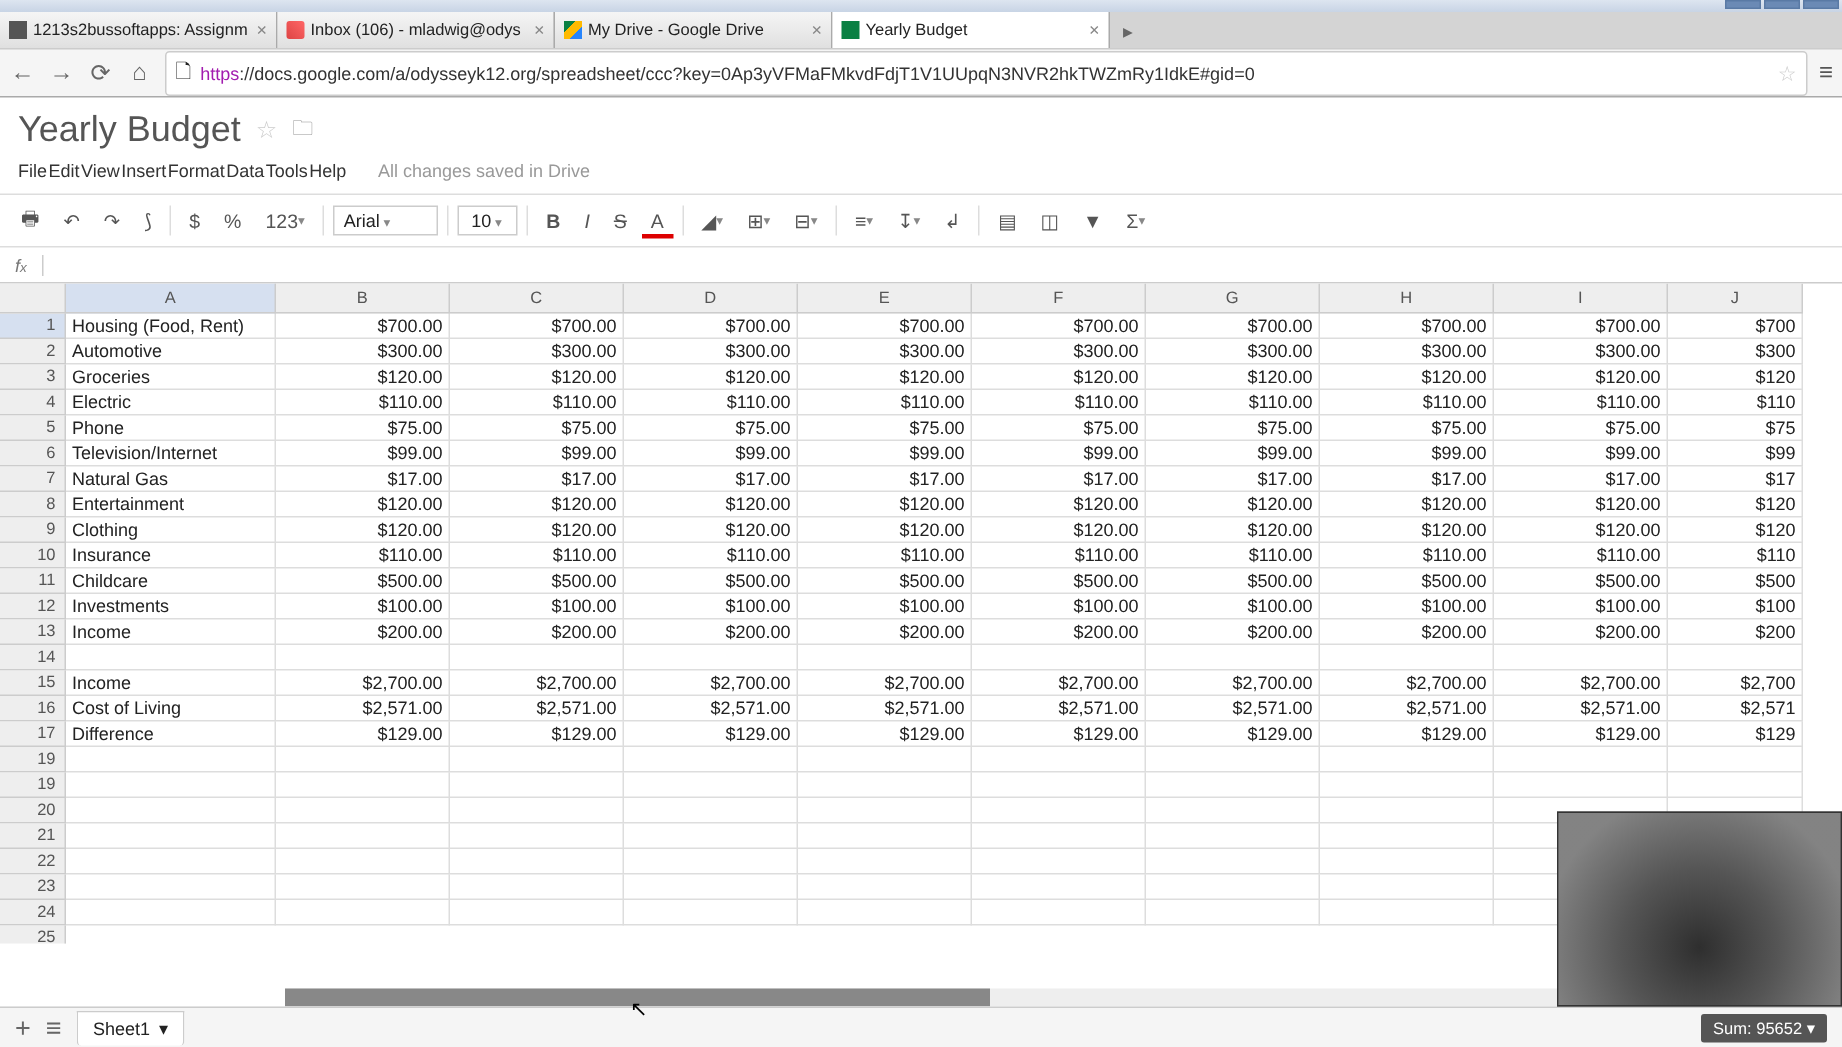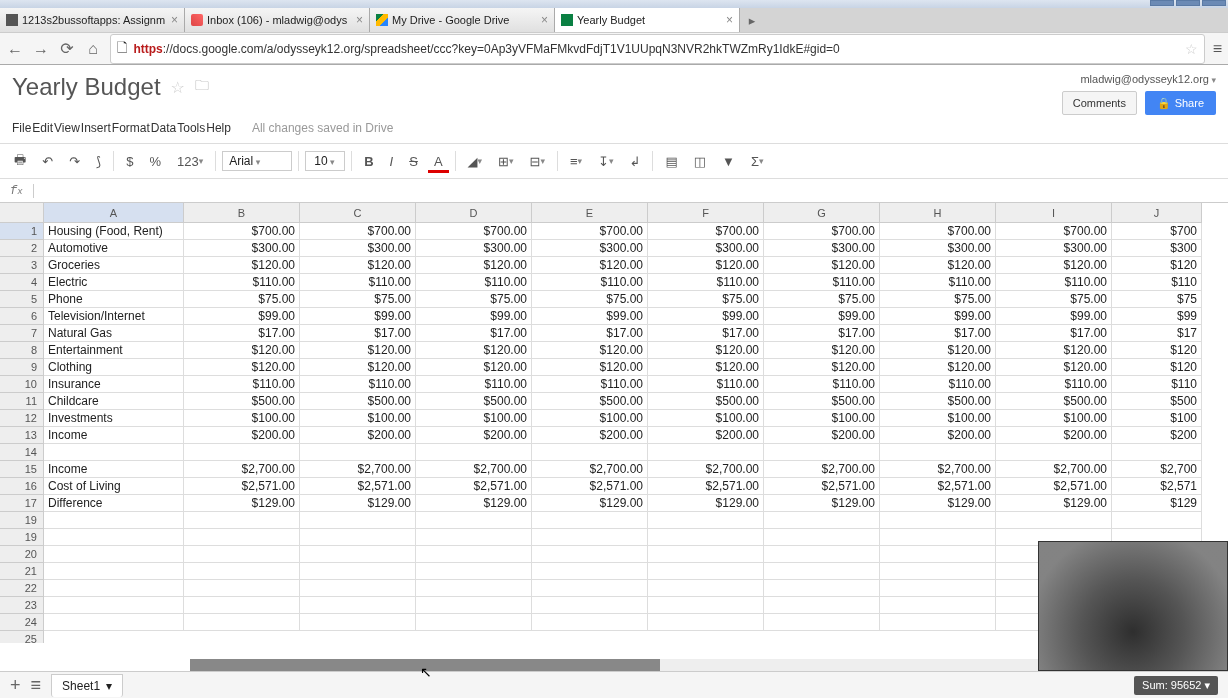--- a/index.html
+++ b/index.html
@@ -16,21 +16,21 @@
     .tab-icon { width: 12px; height: 12px; flex-shrink: 0; }
     .favicon-generic { background: #555; }
     .favicon-gmail { background: linear-gradient(45deg, #d44, #f66); border-radius: 2px; }
     .favicon-drive { background: linear-gradient(135deg, #0a8043 33%, #ffba00 33% 66%, #2684fc 66%); }
     .favicon-sheets { background: #0a8043; }
     .new-tab { width: 24px; display: flex; align-items: center; justify-content: center; color: #666; }
     .nav-bar { display: flex; align-items: center; height: 32px; padding: 0 6px; gap: 8px; background: #f5f5f5; border-top: 1px solid #ccc; }
     .nav-btn { color: #666; font-size: 16px; cursor: pointer; width: 18px; text-align: center; }
     .url-bar { flex: 1; display: flex; align-items: center; background: #fff; border: 1px solid #ccc; border-radius: 3px; padding: 3px 6px; gap: 6px; }
     .url-text { flex: 1; font-size: 12px; color: #333; }
-    .url-https { color: #b91c1c; font-weight: bold; }
+    .url-https { color: #a21caf; }
     .star-icon { color: #ccc; font-size: 14px; }
     .menu-icon { font-size: 16px; color: #555; }
     
     
     .sheets-header { padding: 8px 12px 0; }
     .header-top { display: flex; align-items: flex-start; justify-content: space-between; }
     .title-area { display: flex; align-items: center; gap: 10px; }
     .doc-title { font-size: 24px; font-weight: normal; color: #555; }
     .star-btn { color: #ccc; font-size: 16px; }
     .folder-btn { color: #999; font-size: 14px; }
@@ -49,21 +49,21 @@
     .tb-sep { width: 1px; height: 20px; background: #ddd; margin: 0 2px; }
     .font-select { border: 1px solid #ccc; padding: 2px 20px 2px 6px; font-size: 12px; min-width: 70px; }
     .size-select { border: 1px solid #ccc; padding: 2px 8px; font-size: 12px; width: 40px; }
     .bold { font-weight: bold; }
     .italic { font-style: italic; }
     .strike { text-decoration: line-through; }
     .color-btn { border-bottom: 3px solid #d00; padding-bottom: 1px; }
     
     
     .formula-bar { display: flex; align-items: center; border-bottom: 1px solid #ccc; height: 24px; }
-    .fx-label { padding: 0 10px; font-style: italic; color: #777; font-size: 12px; border-right: 1px solid #ccc; font-family: Liberation Mono, monospace; }
+    .fx-label { padding: 0 10px; font-style: italic; color: #777; font-size: 12px; border-right: 1px solid #ccc; font-family: Liberation Sans, sans-serif; }
     .fx-sub { font-size: 9px; }
     .formula-input { flex: 1; padding: 0 10px; font-size: 12px; }
     
     
     .sheet-container { display: flex; height: 440px; overflow: hidden; position: relative; }
     .corner { width: 44px; height: 20px; background: #eee; border-right: 1px solid #ccc; border-bottom: 1px solid #ccc; position: absolute; top: 0; left: 0; z-index: 3; }
     .col-headers { display: flex; position: absolute; top: 0; left: 44px; z-index: 2; }
     .col-header { height: 20px; background: #eee; border-right: 1px solid #ccc; border-bottom: 1px solid #ccc; text-align: center; font-size: 11px; color: #555; line-height: 20px; }
     .col-header.active { background: #d6e0f0; }
     .row-headers { position: absolute; top: 20px; left: 0; z-index: 2; }
@@ -142,30 +142,20 @@
     <span class="menu-icon">≡</span>
   </div>
 </div>
 
 <div class="sheets-header">
   <div class="header-top">
     <div class="title-area">
       <span class="doc-title">Yearly Budget</span>
       <span class="star-btn">☆</span>
       <span class="folder-btn">🗀</span>
-    </div>
-    <div class="account-area">
-      <span class="account-email dropdown-arrow">mladwig@odysseyk12.org</span>
-      <div class="header-buttons">
-        <button class="comments-btn">Comments</button>
-        <button class="share-btn">
-            <span>🔒</span>
-            <span>Share</span>
-          </button>
-      </div>
     </div>
   </div>
   <div class="menu-bar" id="menu-bar">
       <span class="menu-item">File</span>
       <span class="menu-item">Edit</span>
       <span class="menu-item">View</span>
       <span class="menu-item">Insert</span>
       <span class="menu-item">Format</span>
       <span class="menu-item">Data</span>
       <span class="menu-item">Tools</span>

